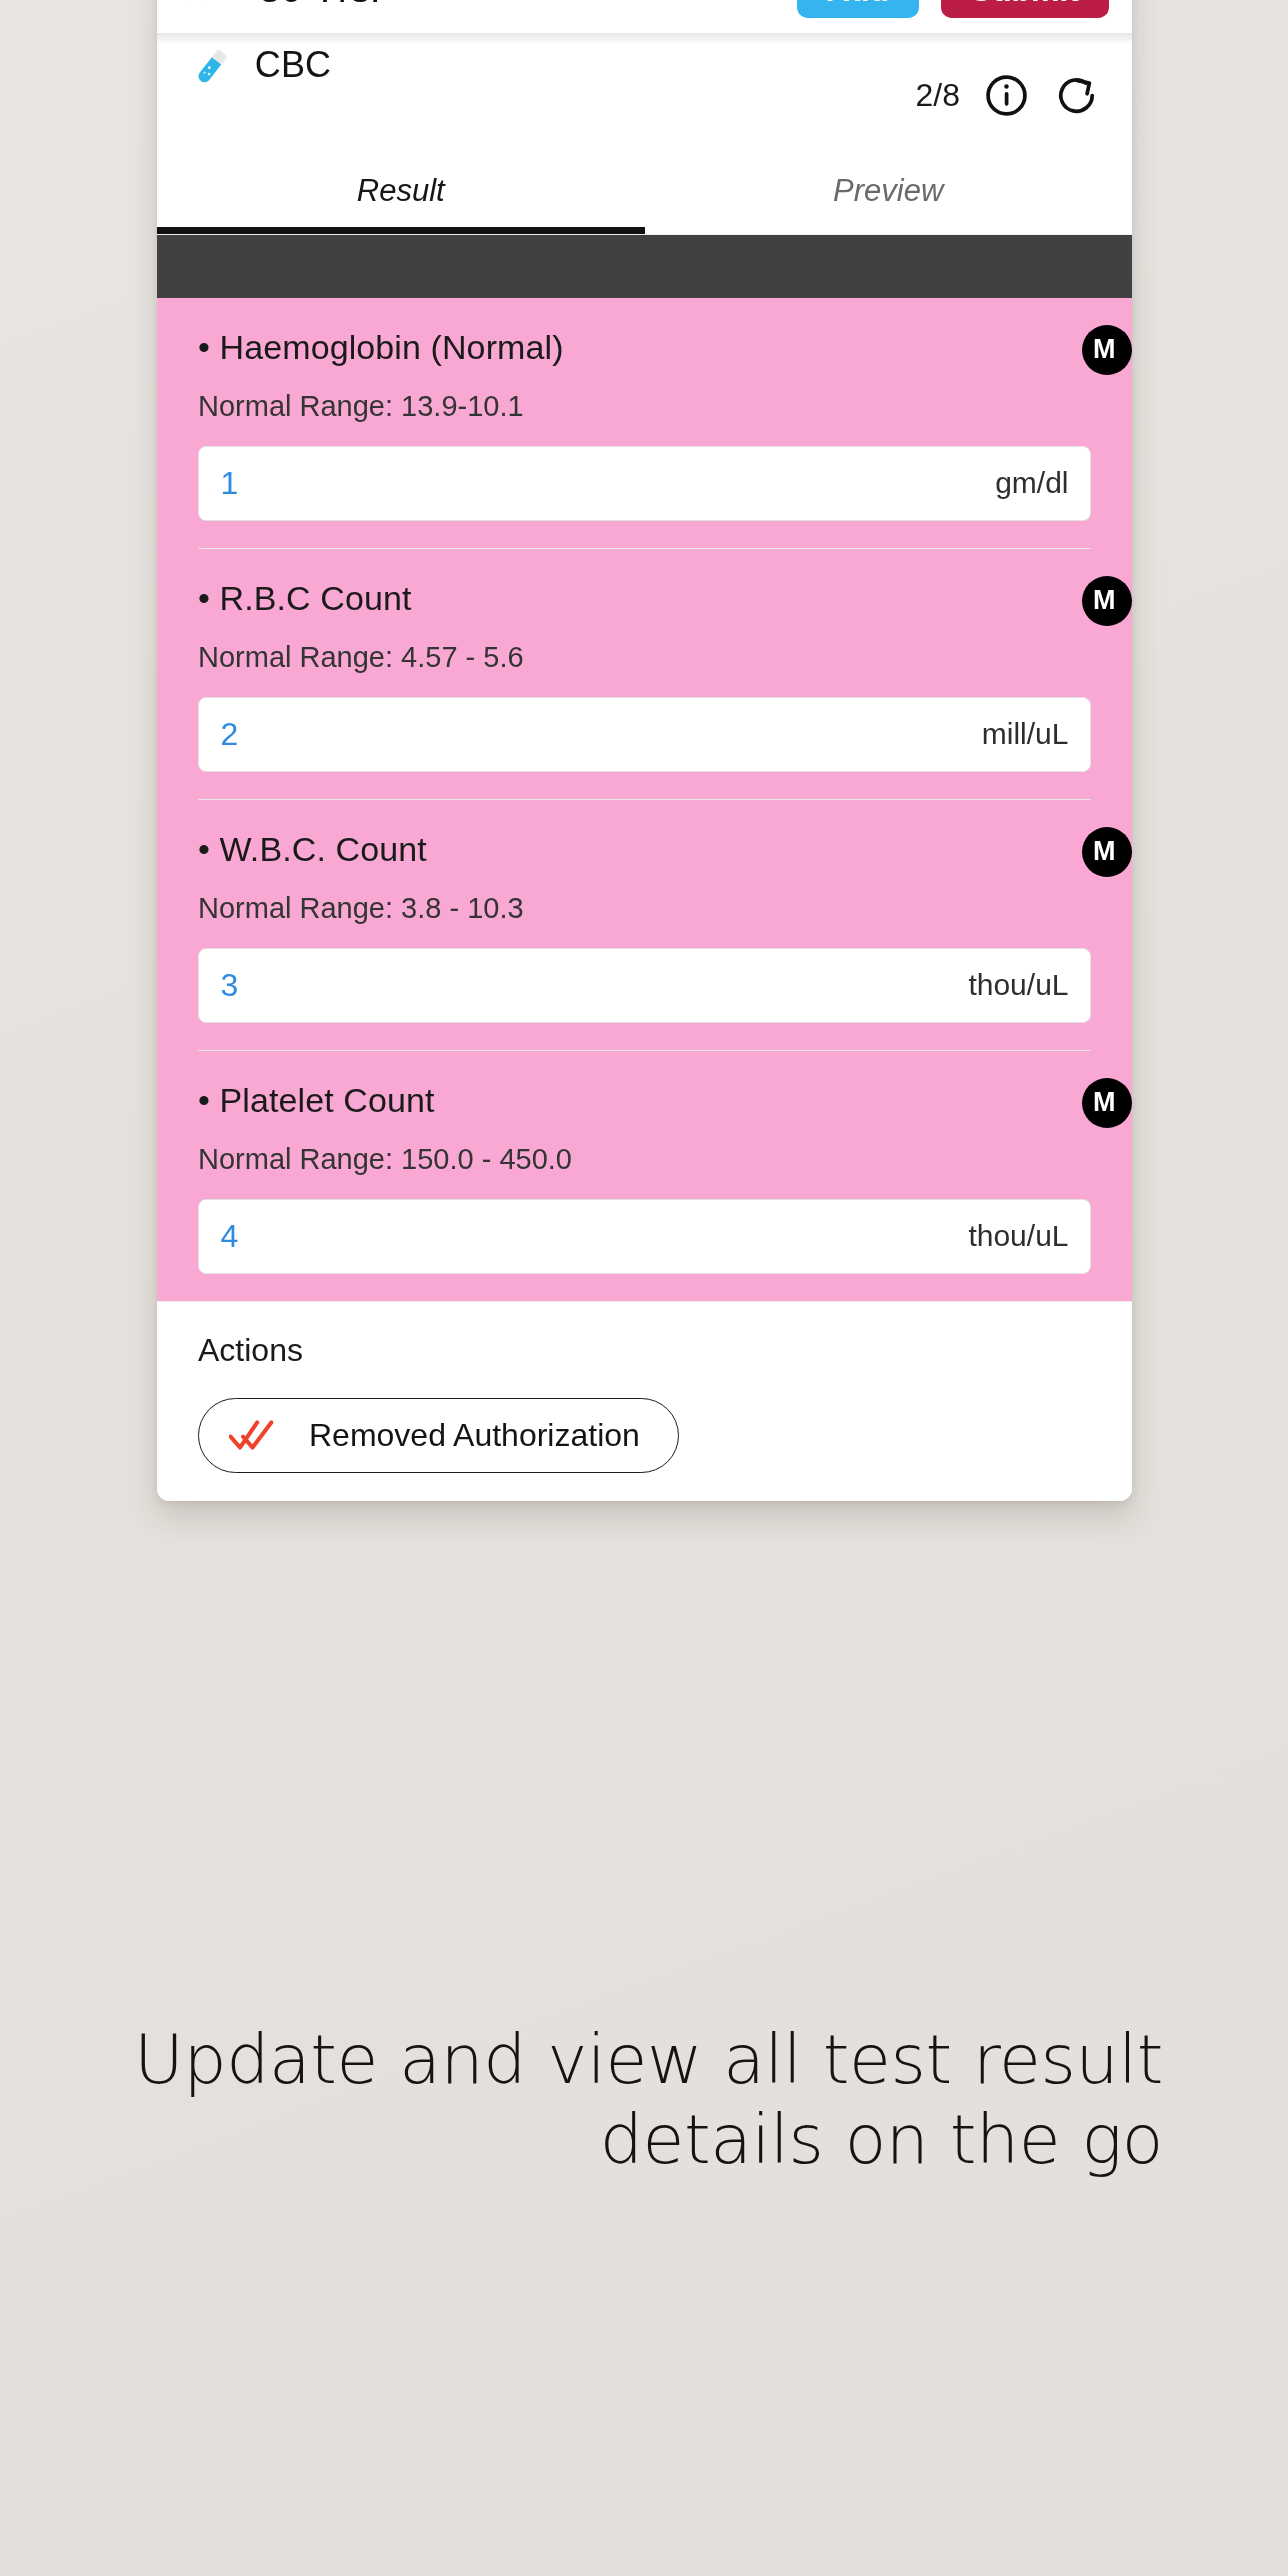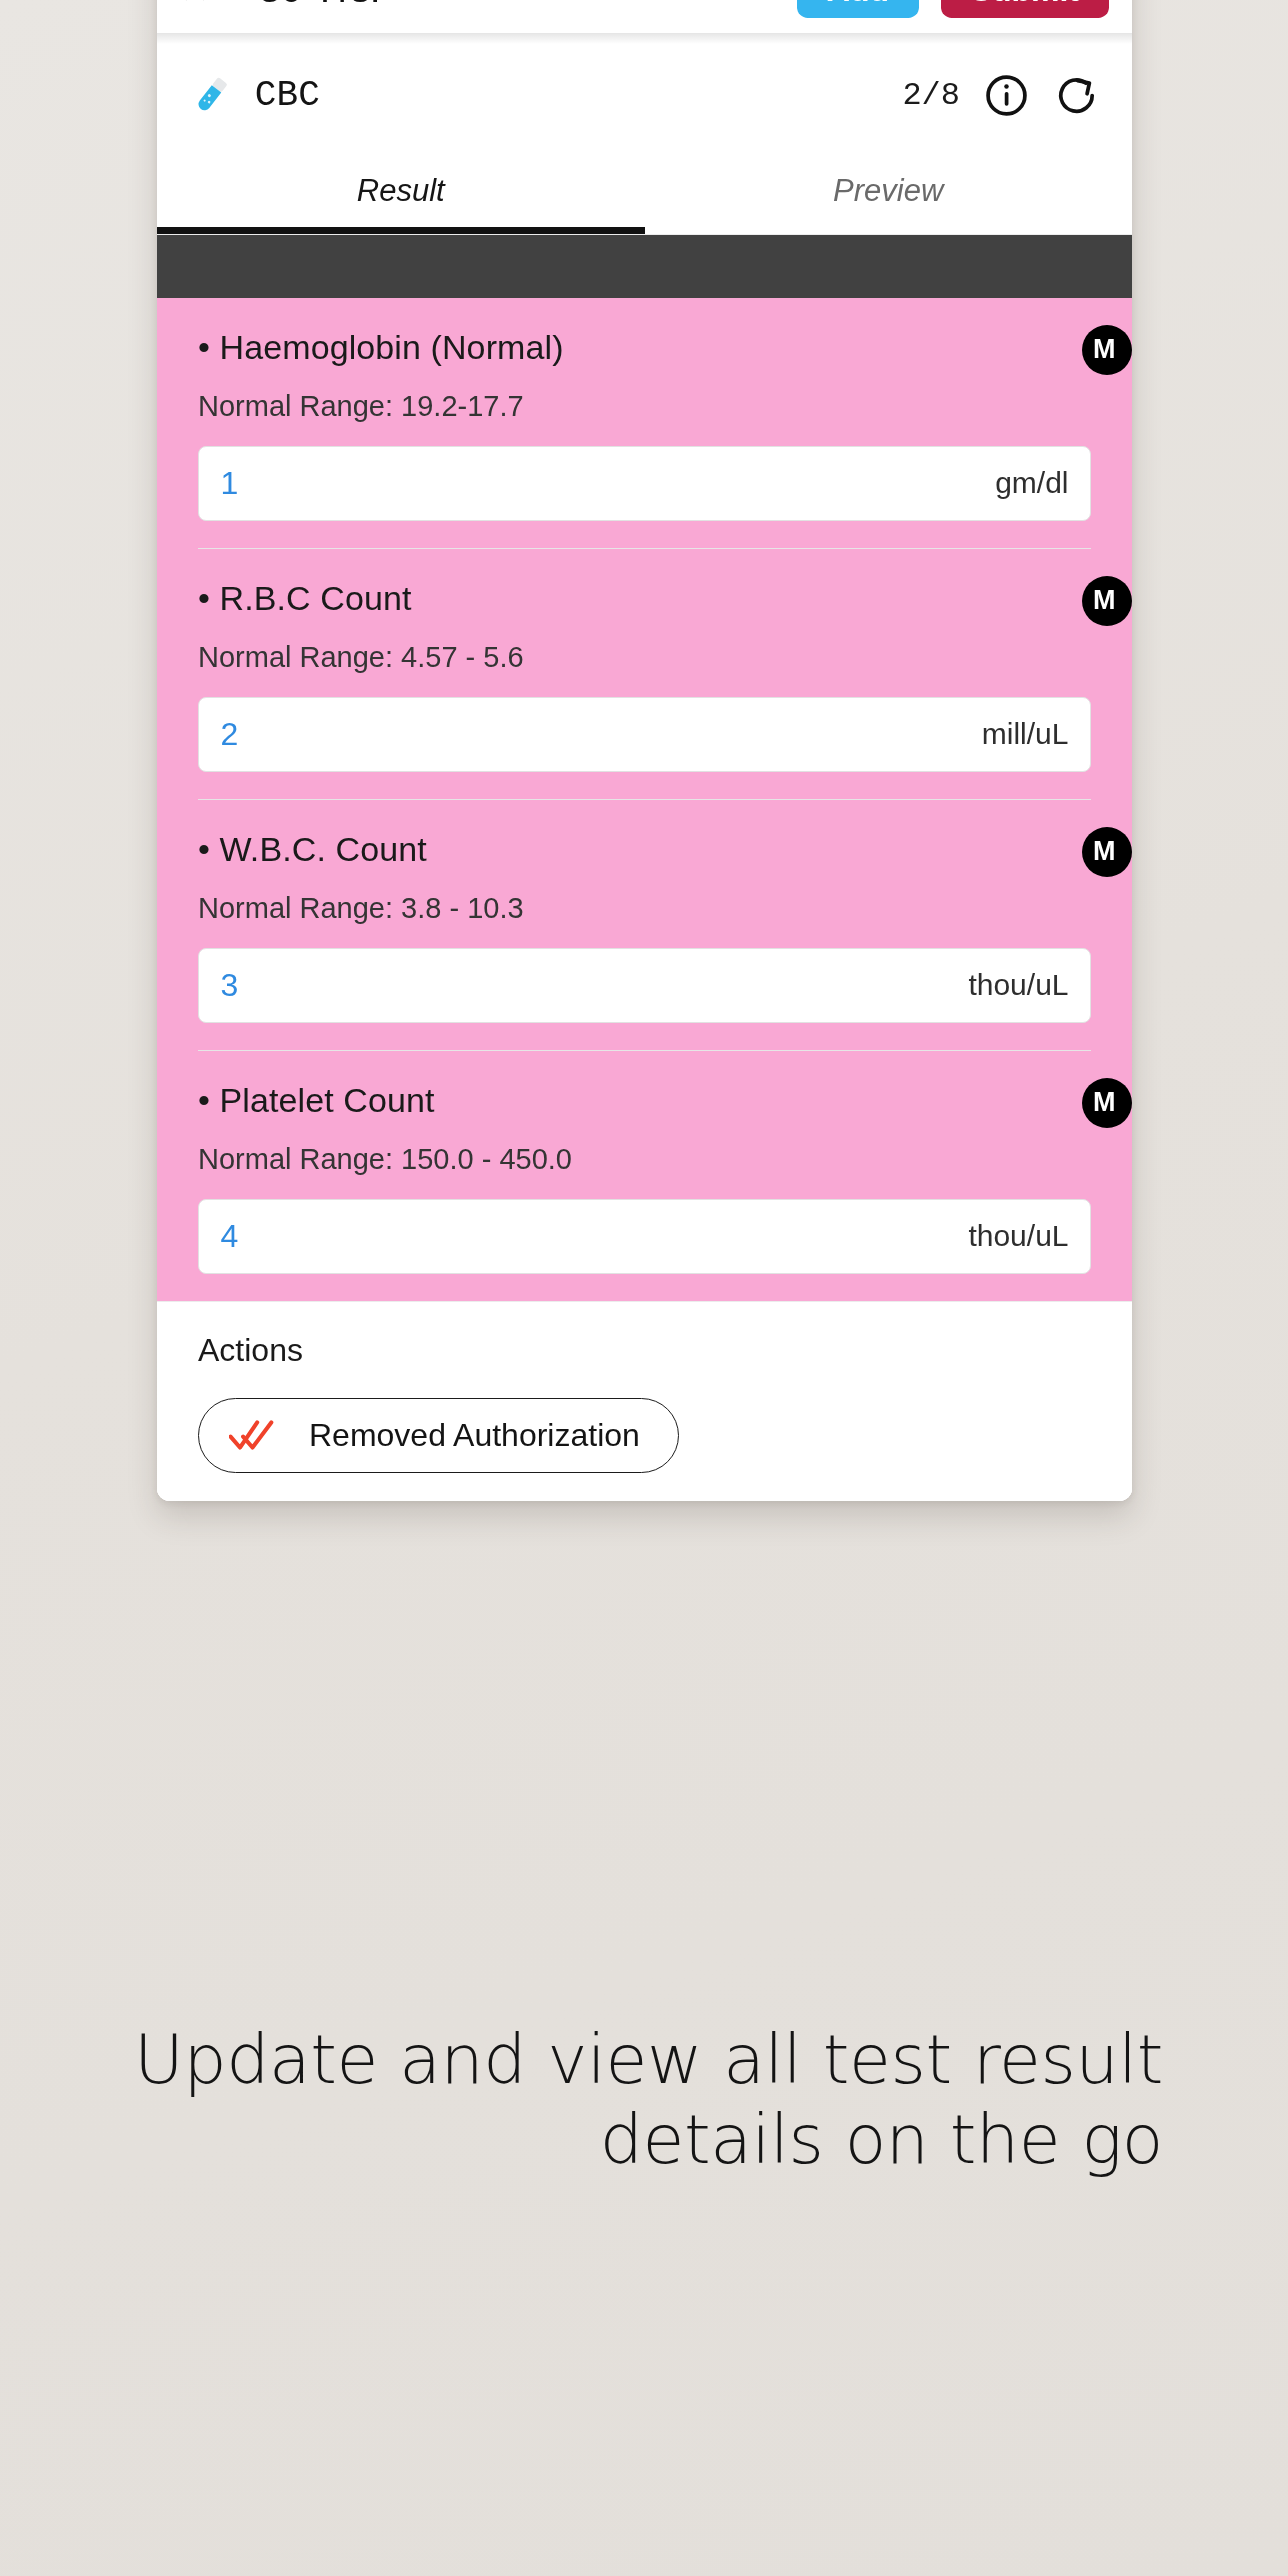--- a/index.html
+++ b/index.html
@@ -76,25 +76,23 @@
     height: 10.7px;
     background: linear-gradient(180deg, rgba(0,0,0,0.10), rgba(0,0,0,0.00));
   }
 
   
   .cbc-card {
     background: #ffffff;
   }
   .cbc-head {
     display: flex;
-    align-items: center;
     height: 104px;
     padding: 0 32px 0 30px;
     box-sizing: border-box;
-    font-family: Liberation Mono, monospace;
   }
   .tube-icon { width: 48px; height: 48px; flex: 0 0 auto; }
   .cbc-title {
     font-size: 36px;
     color: #141414;
     margin-left: 19.7px;
     letter-spacing: 0.2px;
   }
   .cbc-head-right {
     margin-left: auto;
@@ -288,21 +286,21 @@
       <div class="tab">Preview</div>
     </div>
 
     <div class="dark-band"></div>
 
     <div class="rows">
 
       <div class="test-row">
         <div class="test-name">• Haemoglobin (Normal)</div>
         <div class="m-badge">M</div>
-        <div class="test-range">Normal Range: 19.2-17.7</div>
+        <div class="test-range">Normal Range: 13.9-10.1</div>
         <div class="value-field">
           <span class="value-num">1</span>
           <span class="value-unit">gm/dl</span>
         </div>
       </div>
 
       <div class="test-row">
         <div class="test-name">• R.B.C Count</div>
         <div class="m-badge">M</div>
         <div class="test-range">Normal Range: 4.57 - 5.6</div>

